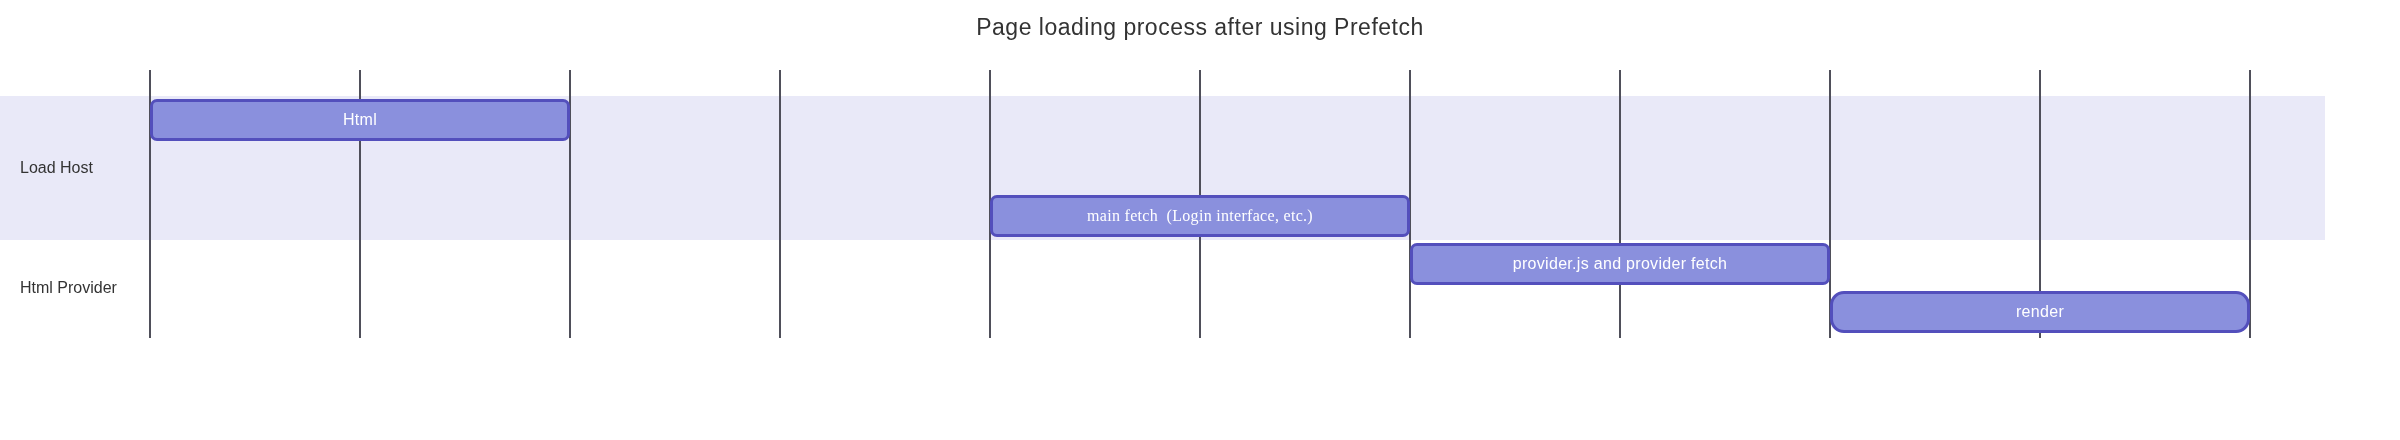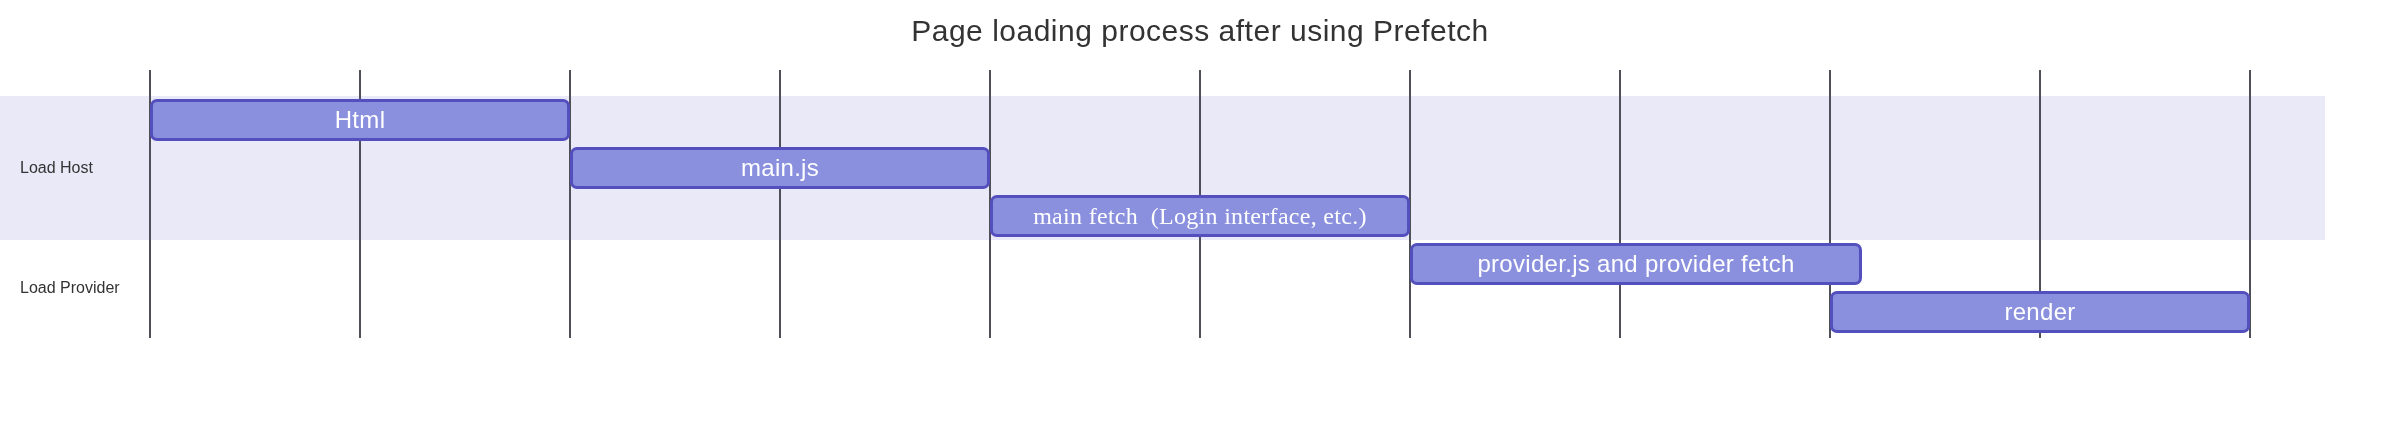--- a/index.html
+++ b/index.html
@@ -21,21 +21,21 @@
     height: 440px;
     background: var(--bg);
     overflow: hidden;
   }
   .chart-title {
     position: absolute;
     top: 14px;
     left: 0;
     width: 2400px;
     text-align: center;
-    font-size: 30px;
+    font-size: 23px;
     font-weight: 500;
     color: var(--title-text);
     letter-spacing: 0.5px;
   }
   .plot { position: absolute; inset: 0; }
   .section-band {
     position: absolute;
     left: 0;
     width: 2325px;
   }
@@ -49,21 +49,21 @@
     height: 42px;
     background: var(--task-fill);
     border: 3px solid var(--task-border);
     border-radius: 7px;
     display: flex;
     align-items: center;
     justify-content: center;
   }
   .task-label {
     color: var(--task-text);
-    font-size: 24px;
+    font-size: 16px;
     white-space: pre;
     letter-spacing: 0.3px;
   }
   .section-label {
     position: absolute;
     left: 20px;
     transform: translateY(-50%);
     font-size: 16px;
     color: var(--section-text);
     white-space: nowrap;
@@ -71,41 +71,38 @@
 </style>
 </head>
 <body>
 
 <div class="stage">
   <div class="chart-title">Page loading process after using Prefetch</div>
   <div class="plot" id="plot">
       <div class="section-band" style="top: 96px; height: 144px; background: rgb(233, 233, 248);"></div>
       <div class="section-label" style="top: 168px;">Load Host</div>
       <div class="section-band" style="top: 240px; height: 96px; background: rgb(255, 255, 255);"></div>
-      <div class="section-label" style="top: 288px;">Load Provider</div>
+      <div class="section-label" style="top: 288px;">Html Provider</div>
       <div class="gridline" style="left: 149px; top: 70px; height: 268px;"></div>
       <div class="gridline" style="left: 359px; top: 70px; height: 268px;"></div>
       <div class="gridline" style="left: 569px; top: 70px; height: 268px;"></div>
       <div class="gridline" style="left: 779px; top: 70px; height: 268px;"></div>
       <div class="gridline" style="left: 989px; top: 70px; height: 268px;"></div>
       <div class="gridline" style="left: 1199px; top: 70px; height: 268px;"></div>
       <div class="gridline" style="left: 1409px; top: 70px; height: 268px;"></div>
       <div class="gridline" style="left: 1619px; top: 70px; height: 268px;"></div>
       <div class="gridline" style="left: 1829px; top: 70px; height: 268px;"></div>
       <div class="gridline" style="left: 2039px; top: 70px; height: 268px;"></div>
       <div class="gridline" style="left: 2249px; top: 70px; height: 268px;"></div>
       <div class="task-bar" style="left: 150px; width: 420px; top: 99px;">
         <span class="task-label">Html</span>
       </div>
-      <div class="task-bar" style="left: 570px; width: 420px; top: 147px;">
-        <span class="task-label">main.js</span>
-      </div>
       <div class="task-bar" style="left: 990px; width: 420px; top: 195px; font-family: Liberation Serif, serif;">
         <span class="task-label">main fetch  (Login interface, etc.)</span>
       </div>
-      <div class="task-bar" style="left: 1410px; width: 452px; top: 243px;">
+      <div class="task-bar" style="left: 1410px; width: 420px; top: 243px;">
         <span class="task-label">provider.js and provider fetch</span>
       </div>
-      <div class="task-bar" style="left: 1830px; width: 420px; top: 291px;">
+      <div class="task-bar" style="left: 1830px; width: 420px; top: 291px; border-radius: 14px;">
         <span class="task-label">render</span>
       </div>
     </div>
 </div>
 
 </body></html>

